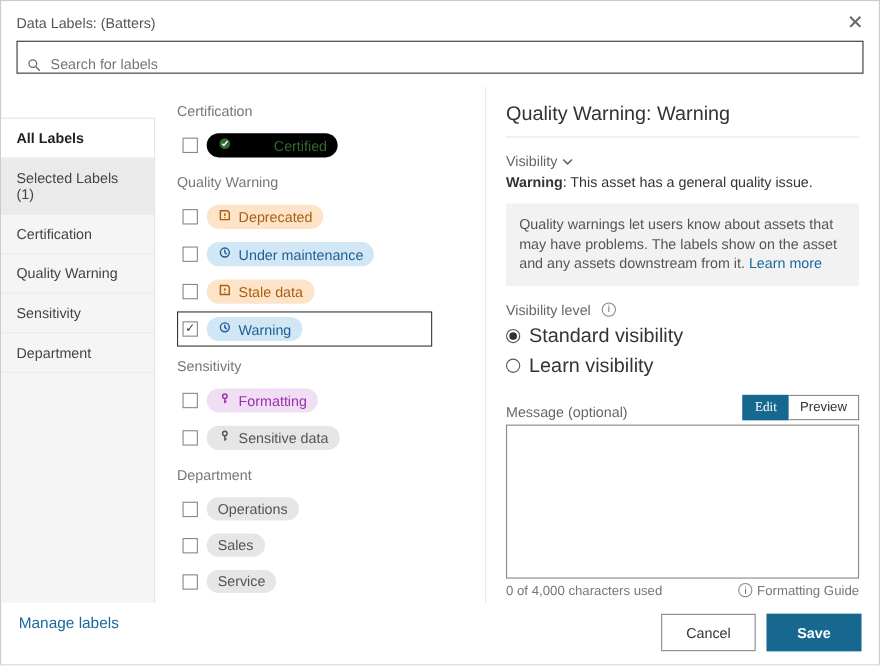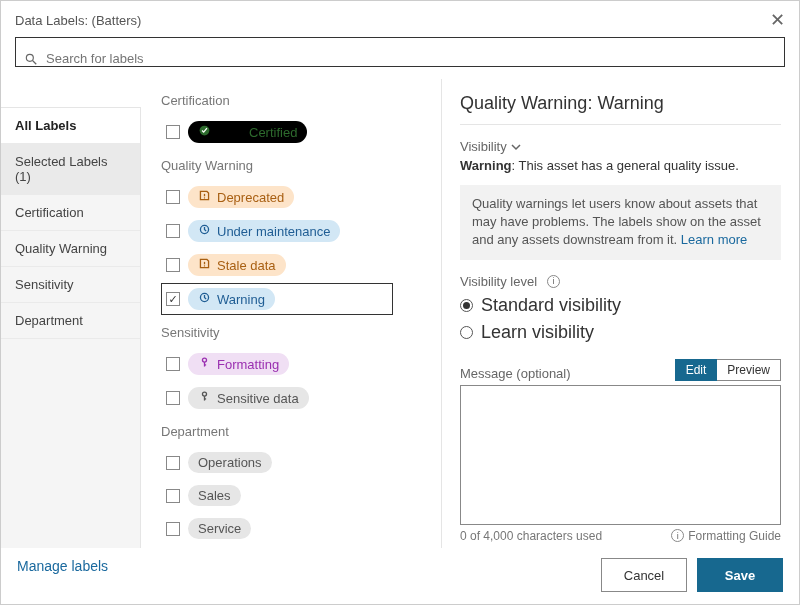--- a/index.html
+++ b/index.html
@@ -39,21 +39,21 @@
   .infobox { background: #f2f2f2; padding: 10px 12px; font-size: 13px; color: #555; line-height: 1.4; margin-top: 12px; }
   .infobox a { color: #1a699e; text-decoration: none; }
   .vis-head { color: #666; font-size: 13px; display: flex; align-items: center; gap: 10px; }
   .radio-row { display: flex; align-items: center; gap: 8px; margin-top: 6px; font-size: 18px; color: #333; }
   .radio { width: 13px; height: 13px; border: 1px solid #555; border-radius: 50%; display: inline-flex; align-items: center; justify-content: center; flex: none; }
   .radio.checked::after { content: ""; width: 7px; height: 7px; background: #333; border-radius: 50%; }
   .msg-head-row { display: flex; justify-content: space-between; align-items: flex-end; margin-top: 16px; }
   .msg-head { color: #666; font-size: 13px; text-align: center; }
   .tabpair { display: flex; font-size: 12px; }
   .tabpair .t { border: 1px solid #888; padding: 3px 10px; cursor: pointer; }
-  .tabpair .t.edit { background: #17688f; color: #fff; border-color: #17688f; }
+  .tabpair .t.edit { background: #17688f; color: #fff; border-color: #17688f; font-family: Liberation Serif, serif; }
   .tabpair .t.preview { background: #fff; color: #333; border-left: none; }
   .msgbox { flex: 1; min-height: 140px; border: 1px solid #888; margin-top: 4px; padding: 6px; font-size: 13px; resize: none; outline: none; width: 100%; }
   .msgfoot { display: flex; justify-content: space-between; align-items: center; margin-top: 4px; font-size: 12px; color: #777; }
   .fguide { display: inline-flex; align-items: center; gap: 4px; color: #777; }
   .footer { display: flex; justify-content: space-between; align-items: flex-start; padding: 10px 16px 12px 16px; }
   .manage { color: #1a699e; font-size: 14px; cursor: pointer; }
   .btns { display: flex; gap: 10px; }
   .btn { min-width: 86px; height: 34px; font-size: 13px; border: 1px solid #888; background: #fff; display: inline-flex; align-items: center; justify-content: center; cursor: pointer; }
   .btn.primary { background: #17688f; color: #fff; border-color: #17688f; font-weight: 600; }
   .info-circ { width: 13px; height: 13px; border: 1px solid #888; border-radius: 50%; display: inline-flex; align-items: center; justify-content: center; font-size: 9px; color: #666; flex: none; }

